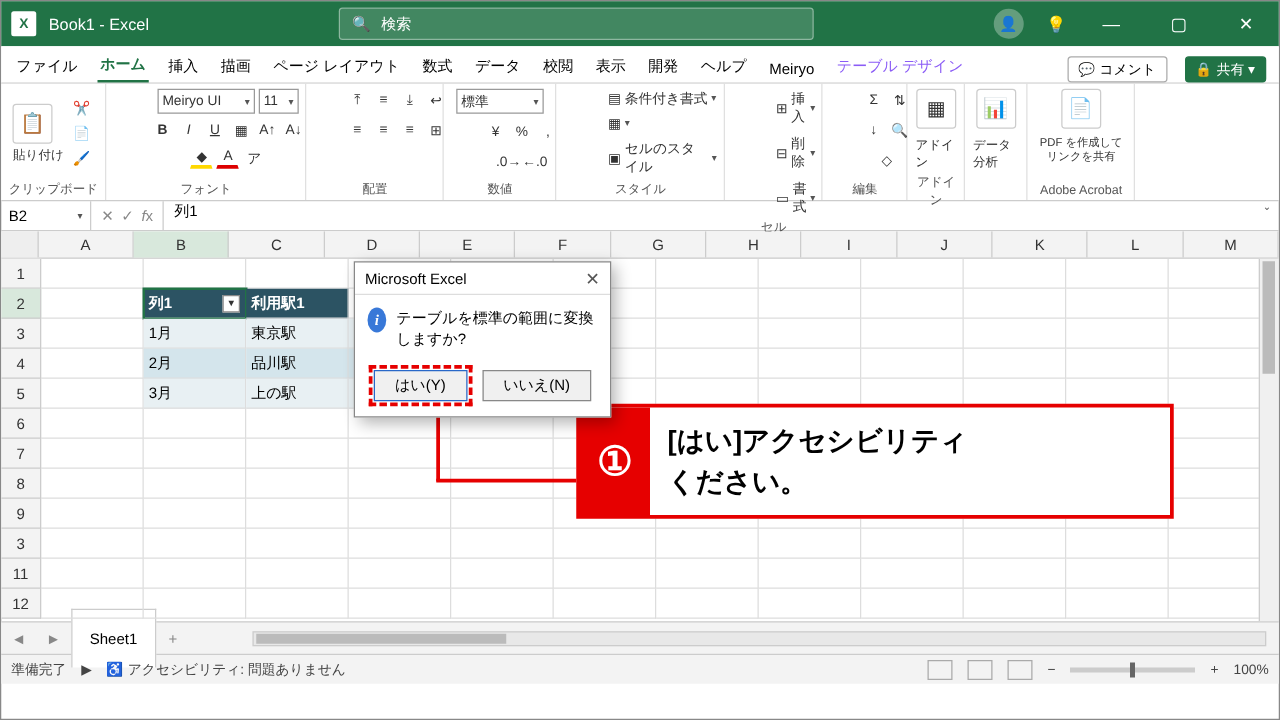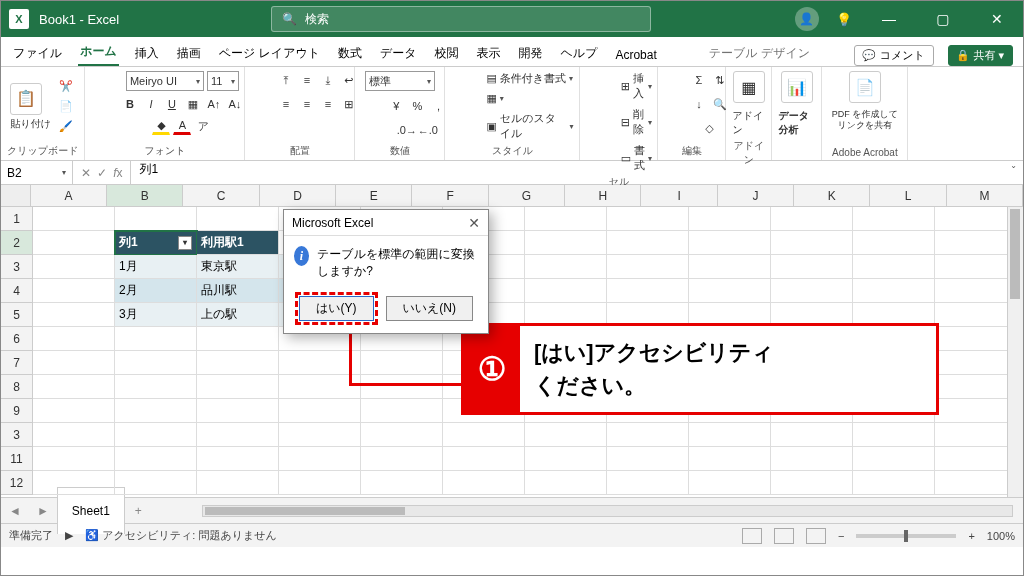--- a/index.html
+++ b/index.html
@@ -11,21 +11,21 @@
 .titlebar .title { flex: 0 0 auto; margin-right: 80px; }
 .titlebar .search { flex: 0 0 380px; height: 26px; background: rgba(255,255,255,0.15); border: 1px solid rgba(255,255,255,0.4); border-radius: 3px; display: flex; align-items: center; padding: 0 10px; color: #fff; font-size: 12px; margin: 0 auto; }
 .titlebar .search .mag { margin-right: 8px; }
 .titlebar .right-controls { display: flex; align-items: center; gap: 18px; margin-left: auto; }
 .titlebar .win-btn { width: 36px; text-align: center; font-size: 14px; }
 .titlebar .avatar { width: 24px; height: 24px; border-radius: 50%; background: rgba(255,255,255,0.3); display: flex; align-items: center; justify-content: center; font-size: 12px; }
 
 .tabs { height: 30px; background: #fff; border-bottom: 1px solid #ccc; display: flex; align-items: flex-end; padding: 0 10px; font-size: 12px; gap: 14px; }
 .tabs .tab { padding: 4px 2px; cursor: pointer; }
 .tabs .tab.active { color: #217346; font-weight: bold; border-bottom: 2px solid #217346; }
-.tabs .tab.design { color: #737373; margin-left: 34px; }
+.tabs .tab.design { color: #8b5cf6; }
 .tabs .spacer { flex: 1; }
 .tabs .comment-btn,.tabs .share-btn { border:1px solid #aaa; padding:2px 8px; border-radius:3px; font-size:11px; }
 .tabs .share-btn { background:#217346; color:#fff; border-color:#217346; }
 
 .ribbon { height: 94px; background: #fff; border-bottom: 1px solid #ccc; display: flex; font-size: 11px; color:#333; }
 .rgroup { border-right: 1px solid #e0e0e0; padding: 4px 6px 2px; display:flex; flex-direction:column; justify-content:space-between; align-items:center; }
 .rgroup .glabel { font-size: 10px; color: #555; text-align:center; margin-top:2px;}
 .rgroup .gbody { display:flex; gap:6px; align-items:center; flex:1; }
 .icon-lg { width:32px; height:32px; border:1px solid #ccc; border-radius:3px; display:flex; align-items:center; justify-content:center; font-size:16px; }
 .mini-btn { width:18px; height:18px; display:inline-flex; align-items:center; justify-content:center; border:1px solid transparent; }
@@ -116,21 +116,21 @@
     <div class="tab active">ホーム</div>
     <div class="tab">挿入</div>
     <div class="tab">描画</div>
     <div class="tab">ページ レイアウト</div>
     <div class="tab">数式</div>
     <div class="tab">データ</div>
     <div class="tab">校閲</div>
     <div class="tab">表示</div>
     <div class="tab">開発</div>
     <div class="tab">ヘルプ</div>
-    <div class="tab">Acrobat</div>
+    <div class="tab">Meiryo</div>
     <div class="tab design">テーブル デザイン</div>
     <div class="spacer"></div>
     <div class="comment-btn">💬 <span>コメント</span></div>
     <div class="share-btn">🔒 <span>共有</span> ▾</div>
   </div>
 
   <div class="ribbon">
     <div class="rgroup">
       <div class="gbody">
         <div class="col">
@@ -249,21 +249,21 @@
     <div class="rgroup" style="width:46px;">
       <div class="gbody col">
           <div class="icon-lg">▦</div>
           <div style="font-size:10px;">アドイン</div>
         </div>
       <div class="glabel">アドイン</div>
     </div>
     <div class="rgroup" style="width:50px;">
       <div class="gbody col">
           <div class="icon-lg">📊</div>
-          <div style="font-size:10px;font-weight:bold;">データ分析</div>
+          <div style="font-size:10px;">データ分析</div>
         </div>
       <div class="glabel">&nbsp;</div>
     </div>
     <div class="rgroup" style="width:86px;">
       <div class="gbody col">
           <div class="icon-lg">📄</div>
           <div style="font-size:9px; text-align:center; line-height:1.2;">PDF を作成してリンクを共有</div>
         </div>
       <div class="glabel">Adobe Acrobat</div>
     </div>

